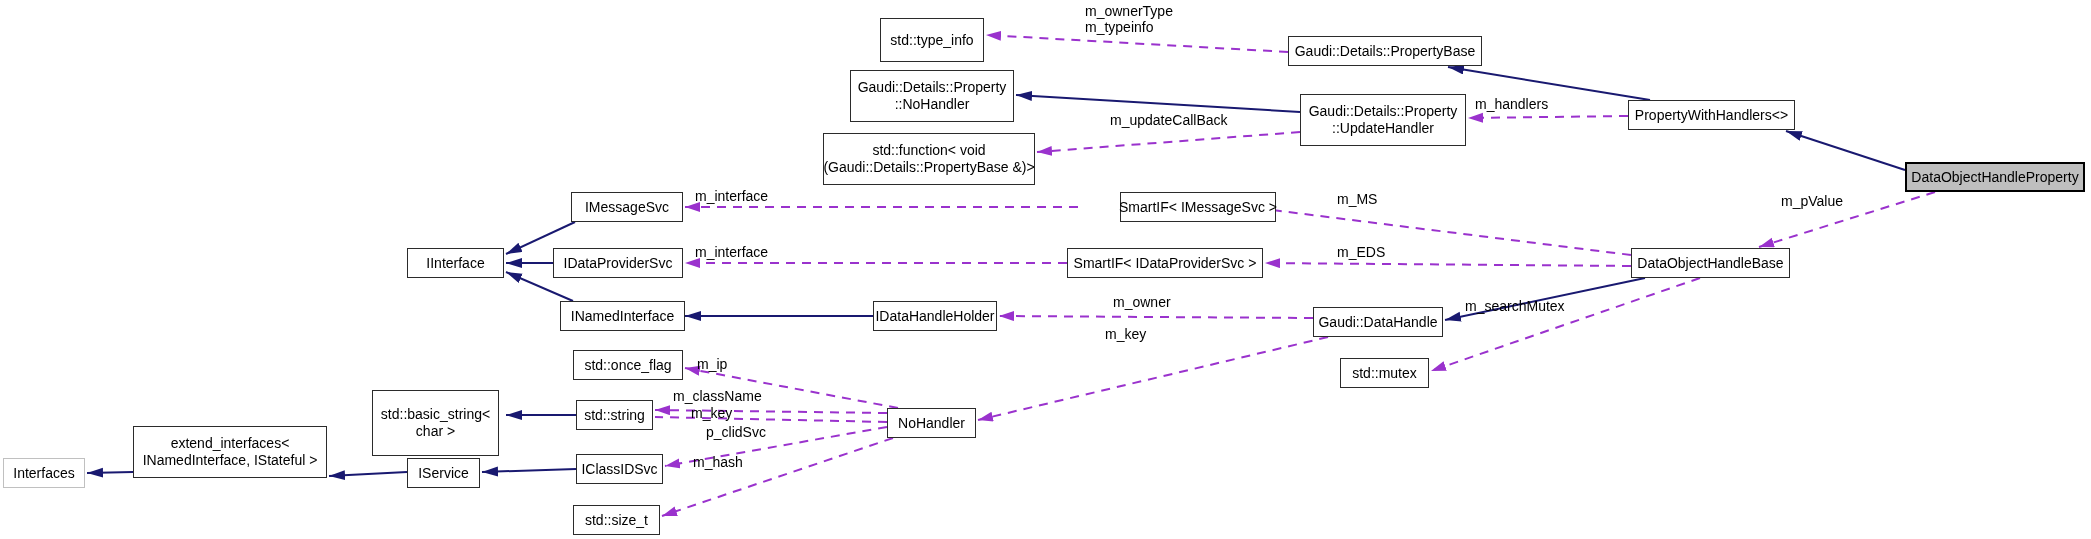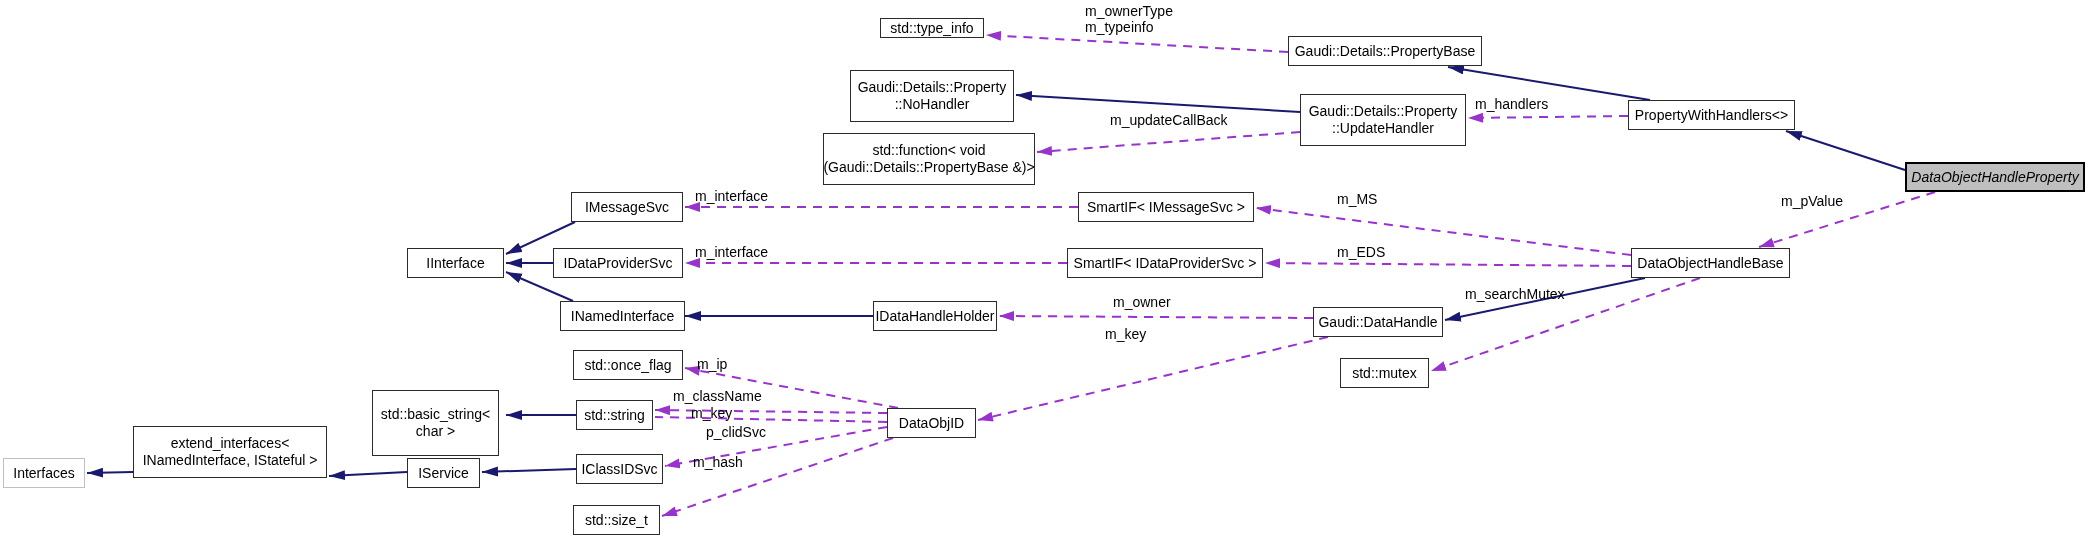--- a/index.html
+++ b/index.html
@@ -2,21 +2,21 @@
 <html><head>
 <meta charset="utf-8">
 <style>
   html,body{margin:0;padding:0;background:#ffffff;}
   body{width:2091px;height:539px;position:relative;overflow:hidden;
        font-family:"Liberation Sans", sans-serif;color:#000;}
   #edges{position:absolute;left:0;top:0;width:2091px;height:539px;z-index:1;}
   .node{position:absolute;z-index:2;background:#ffffff;border:1.5px solid #2b2b2b;
         display:flex;flex-direction:column;align-items:center;justify-content:center;
         font-size:14px;line-height:17px;text-align:center;white-space:nowrap;box-sizing:border-box;}
-  .node.selected{background:#bfbfbf;border:2px solid #000;font-style:italic;}
+  .node.selected{background:#bfbfbf;border:2px solid #000;}
   .node.external{border-color:#c0c0c0;}
   .elabel{position:absolute;z-index:3;font-size:14px;line-height:16px;
           white-space:nowrap;}
 </style>
 </head>
 <body>
 
 <svg id="edges" viewBox="0 0 2091 539" xmlns="http://www.w3.org/2000/svg">
   <defs>
     <marker id="navyArrow" markerUnits="userSpaceOnUse" markerWidth="18" markerHeight="12" refX="16" refY="5" orient="auto">
@@ -51,21 +51,21 @@
   <line x1="1313" y1="318" x2="999" y2="316" stroke="#9a32cd" stroke-width="2" stroke-dasharray="9,7" marker-end="url(#orchidArrow)"></line>
   <line x1="1328" y1="337" x2="978" y2="420" stroke="#9a32cd" stroke-width="2" stroke-dasharray="9,7" marker-end="url(#orchidArrow)"></line>
   <line x1="1700" y1="278" x2="1431" y2="371" stroke="#9a32cd" stroke-width="2" stroke-dasharray="9,7" marker-end="url(#orchidArrow)"></line>
   <line x1="898" y1="408" x2="685" y2="368" stroke="#9a32cd" stroke-width="2" stroke-dasharray="9,7" marker-end="url(#orchidArrow)"></line>
   <line x1="887" y1="413" x2="655" y2="410" stroke="#9a32cd" stroke-width="2" stroke-dasharray="9,7" marker-end="url(#orchidArrow)"></line>
   <line x1="887" y1="422" x2="655" y2="417" stroke="#9a32cd" stroke-width="2" stroke-dasharray="9,7"></line>
   <line x1="887" y1="427" x2="665" y2="466" stroke="#9a32cd" stroke-width="2" stroke-dasharray="9,7" marker-end="url(#orchidArrow)"></line>
   <line x1="893" y1="438" x2="662" y2="516" stroke="#9a32cd" stroke-width="2" stroke-dasharray="9,7" marker-end="url(#orchidArrow)"></line>
 </svg>
 
-<div class="node" style="left:880px;top:18px;width:104px;height:20px">
+<div class="node" style="left:880px;top:18px;width:104px;height:44px">
     <span>std::type_info</span>
   </div>
 <div class="node" style="left:1288px;top:36px;width:194px;height:30px">
     <span>Gaudi::Details::PropertyBase</span>
   </div>
 <div class="node" style="left:850px;top:70px;width:164px;height:52px">
     <span>Gaudi::Details::Property</span>
     <span>::NoHandler</span>
   </div>
 <div class="node" style="left:1300px;top:94px;width:166px;height:52px">
@@ -78,21 +78,21 @@
 <div class="node selected" style="left:1905px;top:162px;width:180px;height:30px">
     <span>DataObjectHandleProperty</span>
   </div>
 <div class="node" style="left:823px;top:133px;width:212px;height:52px">
     <span>std::function&lt; void</span>
     <span>(Gaudi::Details::PropertyBase &amp;)&gt;</span>
   </div>
 <div class="node" style="left:571px;top:192px;width:112px;height:30px">
     <span>IMessageSvc</span>
   </div>
-<div class="node" style="left:1078px;top:192px;width:176px;height:30px">
+<div class="node" style="left:1120px;top:192px;width:156px;height:30px">
     <span>SmartIF&lt; IMessageSvc &gt;</span>
   </div>
 <div class="node" style="left:407px;top:248px;width:97px;height:30px">
     <span>IInterface</span>
   </div>
 <div class="node" style="left:553px;top:248px;width:130px;height:30px">
     <span>IDataProviderSvc</span>
   </div>
 <div class="node" style="left:1067px;top:248px;width:196px;height:30px">
     <span>SmartIF&lt; IDataProviderSvc &gt;</span>
@@ -116,21 +116,21 @@
     <span>std::once_flag</span>
   </div>
 <div class="node" style="left:372px;top:390px;width:127px;height:66px">
     <span>std::basic_string&lt;</span>
     <span>char &gt;</span>
   </div>
 <div class="node" style="left:576px;top:400px;width:77px;height:30px">
     <span>std::string</span>
   </div>
 <div class="node" style="left:887px;top:408px;width:89px;height:30px">
-    <span>DataObjID</span>
+    <span>NoHandler</span>
   </div>
 <div class="node external" style="left:3px;top:458px;width:82px;height:30px">
     <span>Interfaces</span>
   </div>
 <div class="node" style="left:133px;top:426px;width:194px;height:52px">
     <span>extend_interfaces&lt;</span>
     <span>INamedInterface, IStateful &gt;</span>
   </div>
 <div class="node" style="left:407px;top:458px;width:73px;height:30px">
     <span>IService</span>
@@ -148,18 +148,18 @@
   </div>
 <div class="elabel" style="left:1475px;top:96px;width:150px">m_handlers</div>
 <div class="elabel" style="left:1110px;top:112px;width:160px">m_updateCallBack</div>
 <div class="elabel" style="left:695px;top:188px;width:120px">m_interface</div>
 <div class="elabel" style="left:695px;top:244px;width:120px">m_interface</div>
 <div class="elabel" style="left:1337px;top:191px;width:100px">m_MS</div>
 <div class="elabel" style="left:1337px;top:244px;width:100px">m_EDS</div>
 <div class="elabel" style="left:1781px;top:193px;width:140px">m_pValue</div>
 <div class="elabel" style="left:1113px;top:294px;width:120px">m_owner</div>
 <div class="elabel" style="left:1105px;top:326px;width:120px">m_key</div>
-<div class="elabel" style="left:1465px;top:286px;width:160px">m_searchMutex</div>
+<div class="elabel" style="left:1465px;top:298px;width:160px">m_searchMutex</div>
 <div class="elabel" style="left:697px;top:356px;width:100px">m_ip</div>
 <div class="elabel" style="left:673px;top:388px;width:160px">m_className</div>
 <div class="elabel" style="left:691px;top:405px;width:120px">m_key</div>
 <div class="elabel" style="left:706px;top:424px;width:120px">p_clidSvc</div>
 <div class="elabel" style="left:693px;top:454px;width:120px">m_hash</div>
 
 </body></html>

